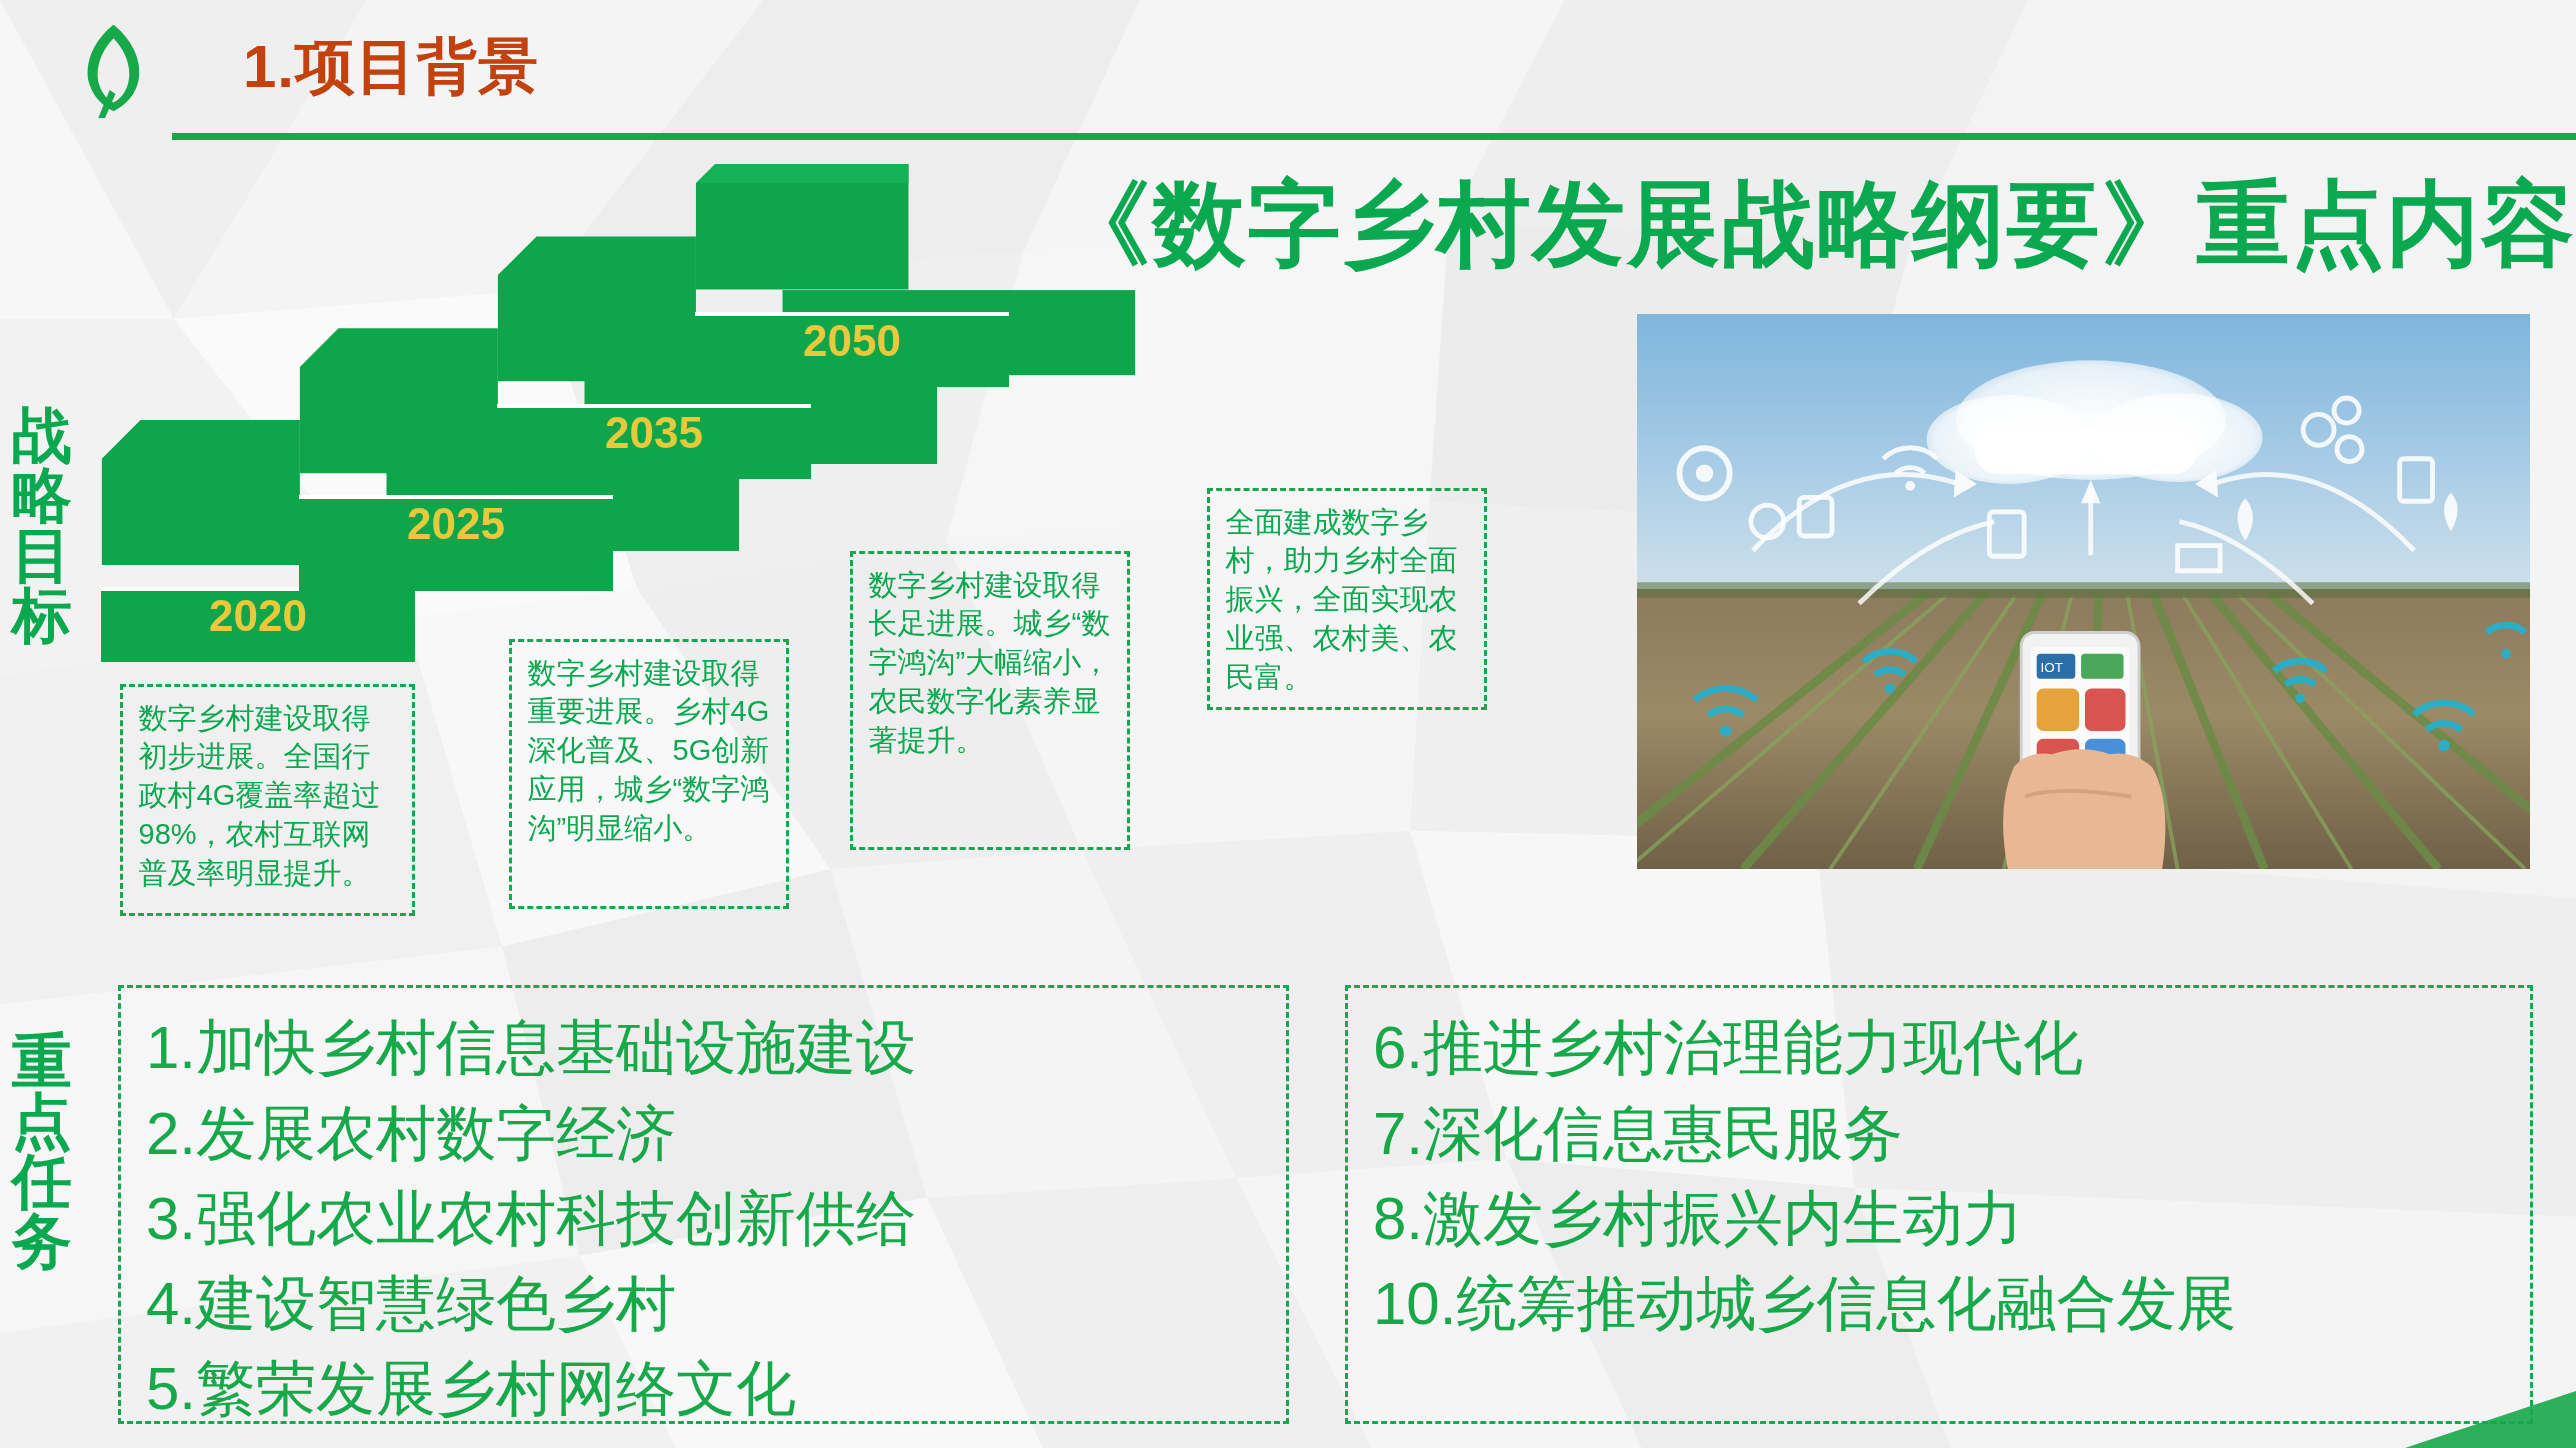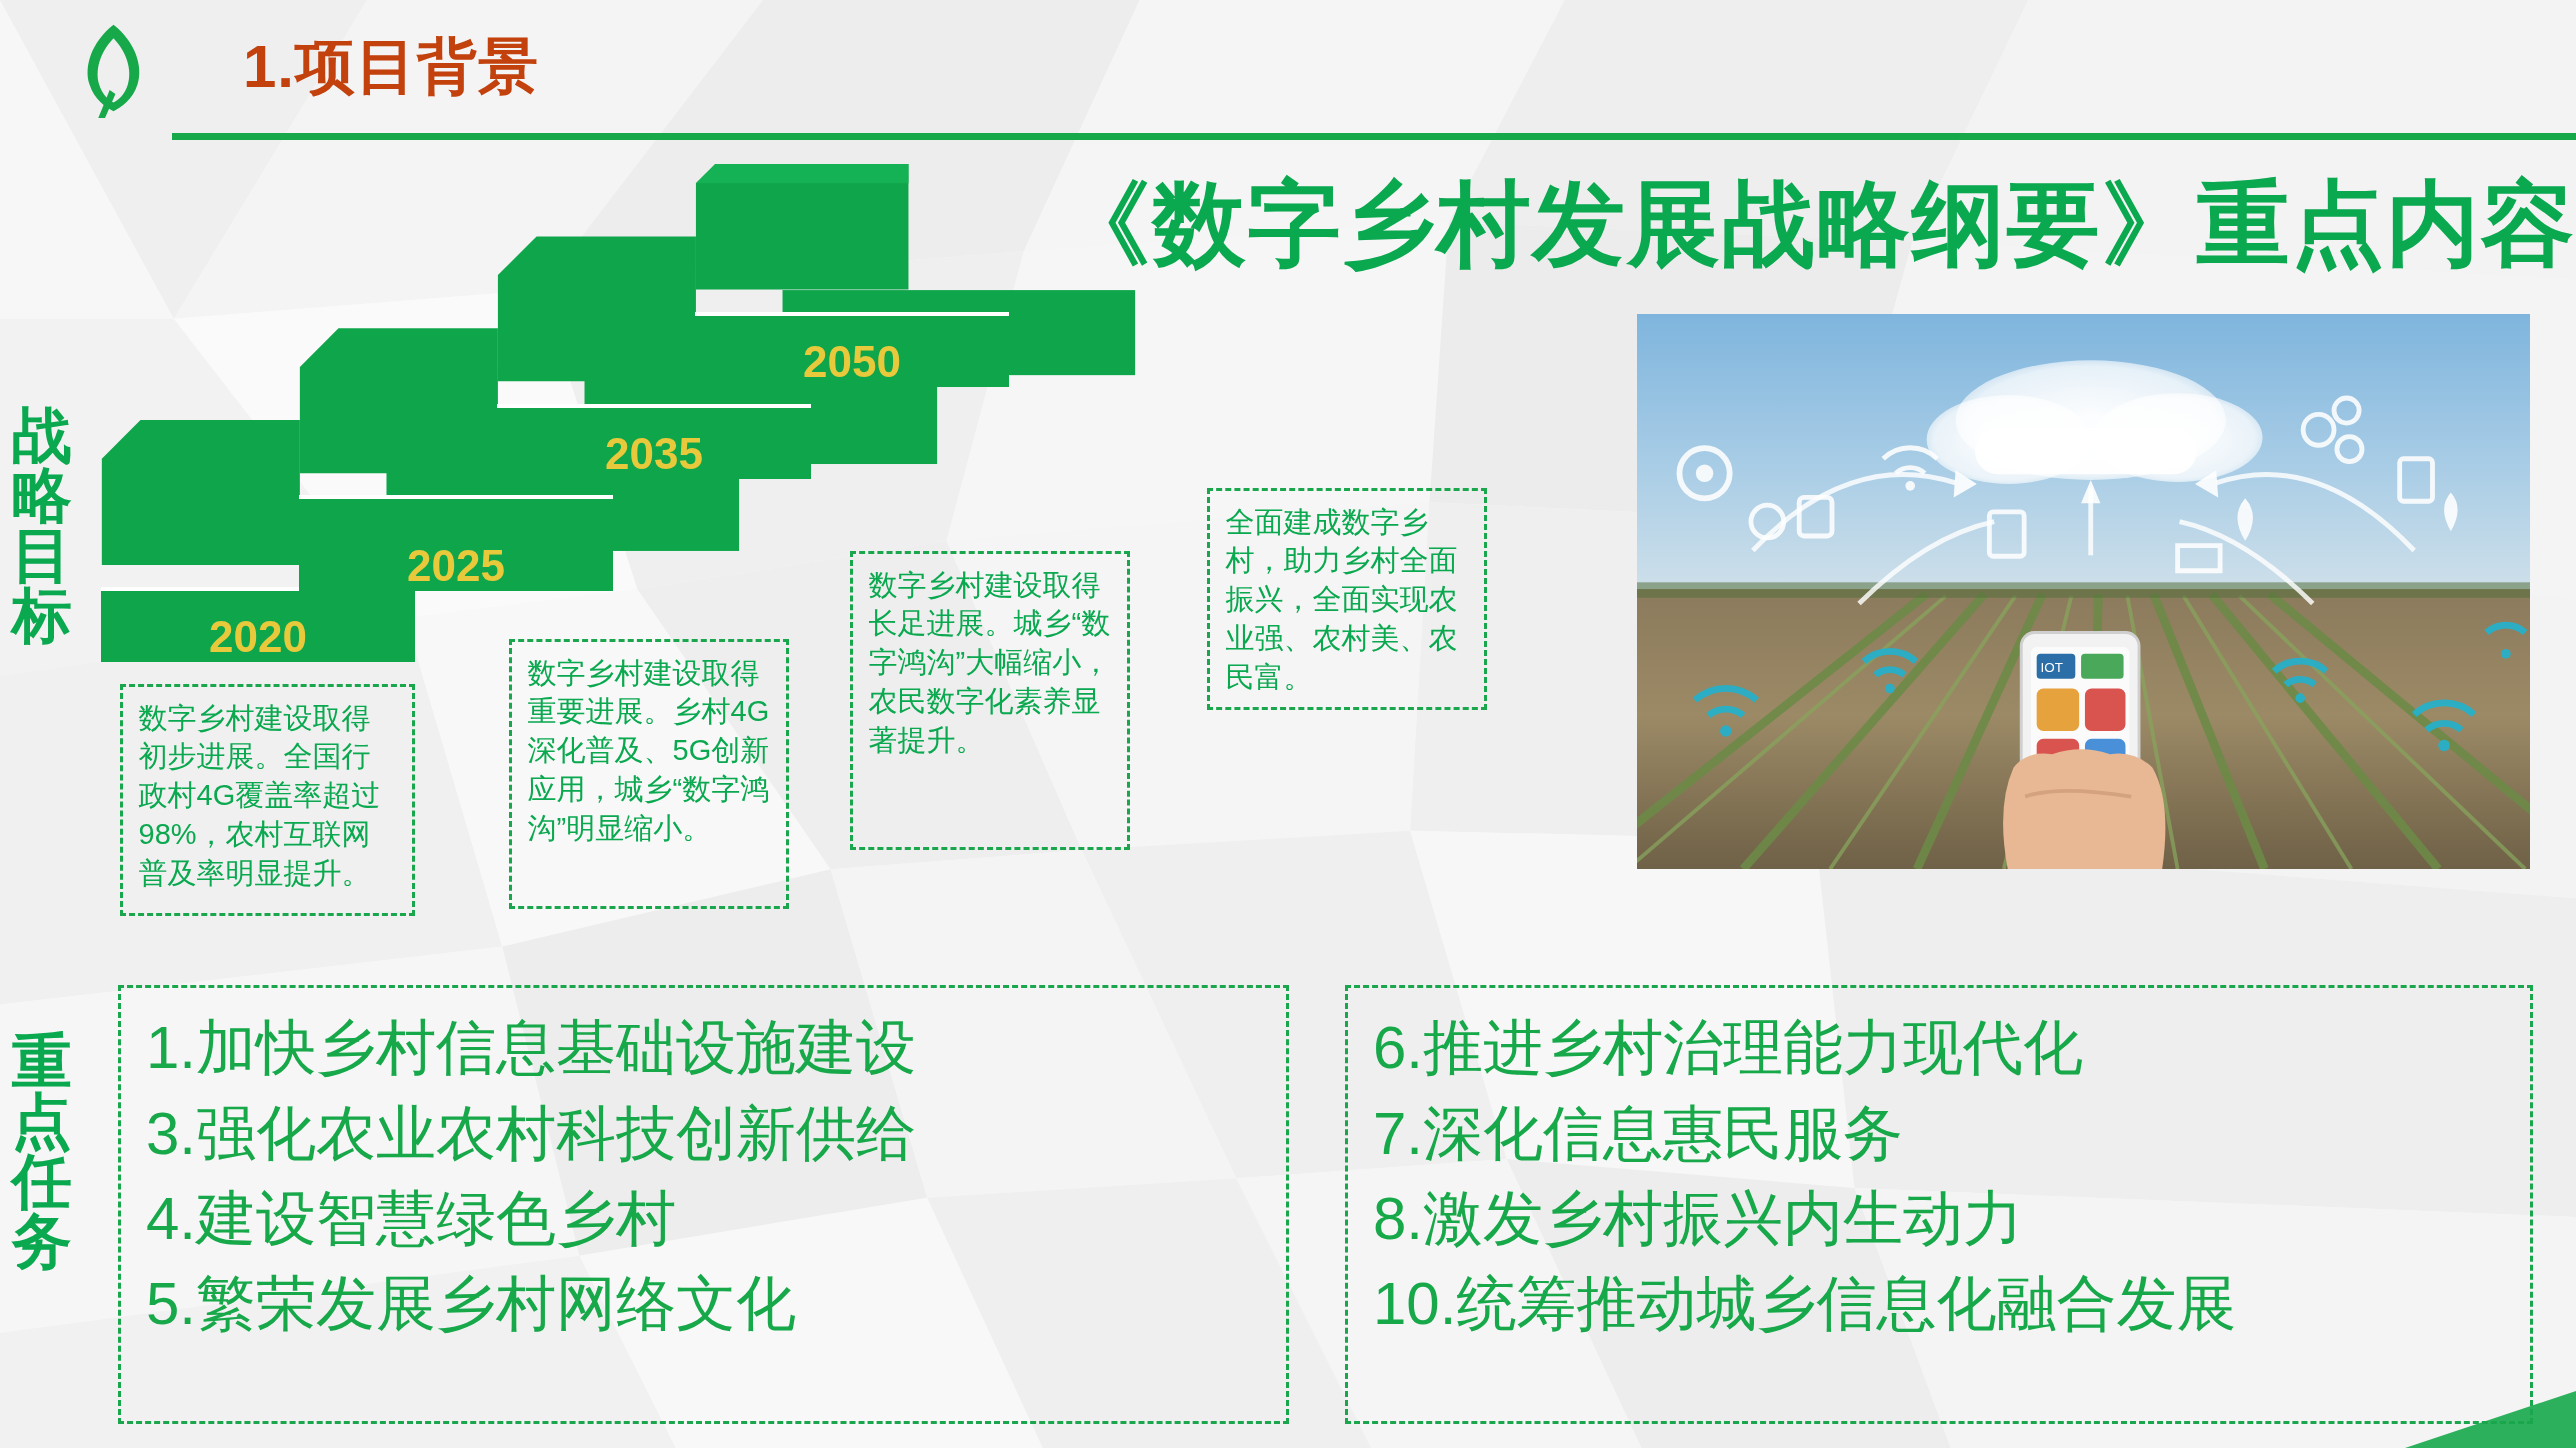--- a/index.html
+++ b/index.html
@@ -41,21 +41,21 @@
     line-height: 1.0; text-align: center; width: 68px;
   }
   .vlabel span { display: block; }
   #vlabel-goal { left: 7.7px; top: 406px; }
   #vlabel-task { left: 7.7px; top: 1032px; }
 
   
   .stair { position: absolute; z-index: 3; }
   .stair-label {
     position: absolute; background: #0fa54b; z-index: 4;
-    display: flex; align-items: flex-end; justify-content: center;
+    display: flex; align-items: flex-start; justify-content: center;
     color: #e8c93c; font-size: 44px; font-weight: bold;
     border-top: 4.8px solid #ffffff;
   }
   .stair-box {
     position: absolute; z-index: 4;
     border: 3.9px dashed #1aa64d;
     background: rgba(255,255,255,0.0);
     padding: 11.6px 13.5px 7.7px 15.5px;
     color: #0aa84f; font-size: 29px; line-height: 1.34;
     font-weight: 500;
@@ -303,20 +303,21 @@
     <rect x="464" y="440" width="42" height="44" rx="7" fill="#4a90d9"></rect>
 
     <path d="M390 470 q -18 40 -6 105 h 160 q 10 -70 -10 -105 q -18 -18 -44 -14 q -30 -10 -60 0 q -26 -4 -40 14 z" fill="#e8b894"></path>
     <path d="M402 500 q 34 -12 110 0" stroke="#d5a27f" stroke-width="4" fill="none"></path>
   </g>
 </svg>
 
 <div class="task-box" id="task-left">
   <ul>
     <li>1.加快乡村信息基础设施建设</li>
+    <li>2.发展农村数字经济</li>
     <li>3.强化农业农村科技创新供给</li>
     <li>4.建设智慧绿色乡村</li>
     <li>5.繁荣发展乡村网络文化</li>
   </ul>
 </div>
 
 <div class="task-box" id="task-right">
   <ul>
     <li>6.推进乡村治理能力现代化</li>
     <li>7.深化信息惠民服务</li>

